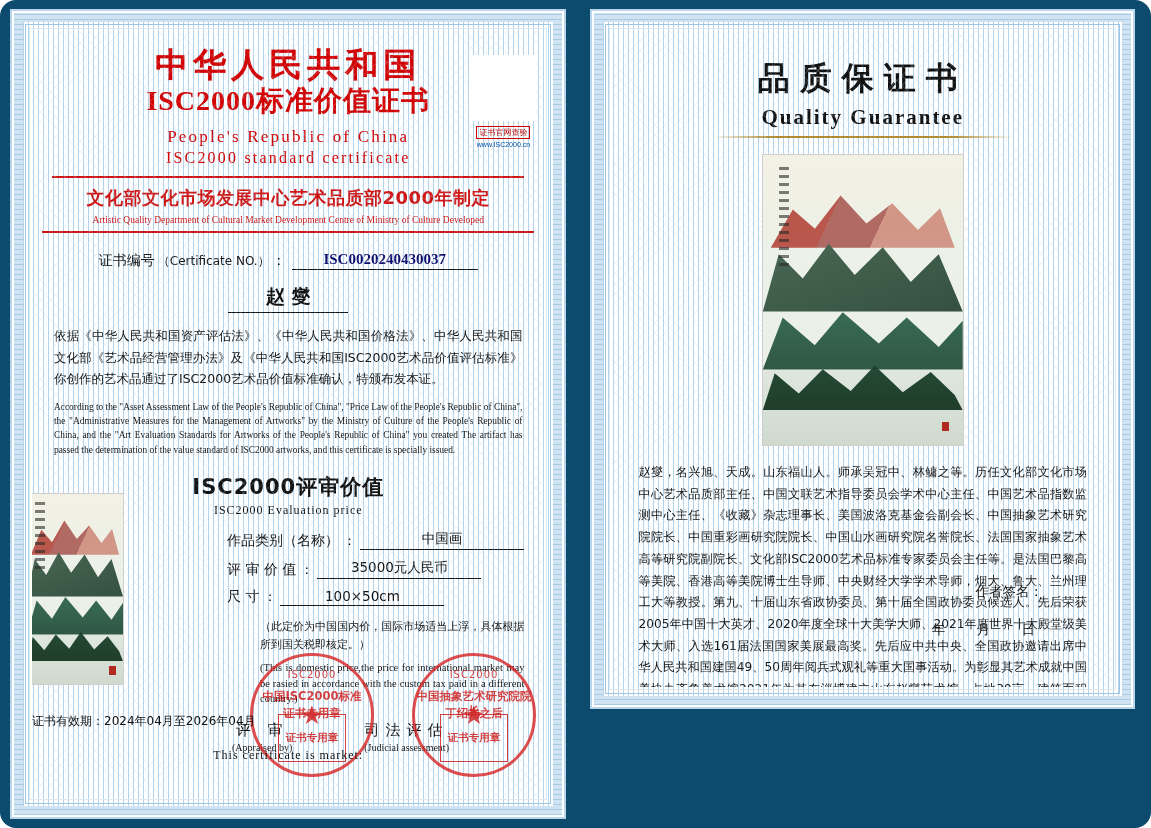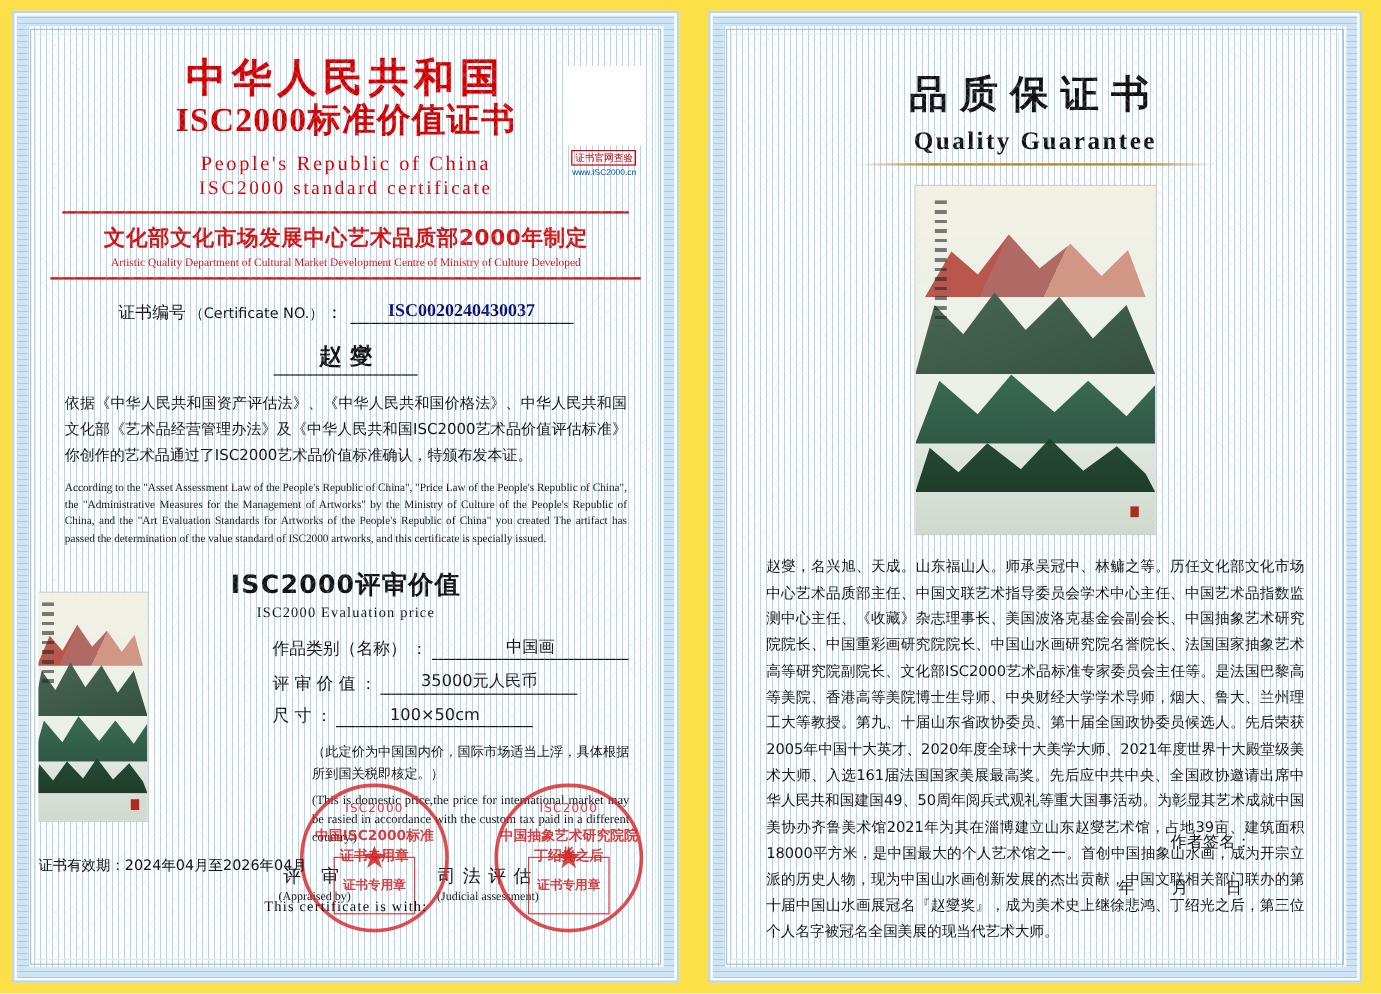--- a/index.html
+++ b/index.html
@@ -10,41 +10,42 @@
   body {
     width: 1151px;
     height: 828px;
     font-family: "Liberation Sans", sans-serif;
     overflow: hidden;
   }
   .page {
     position: relative;
     width: 1151px;
     height: 828px;
-    background: #fde047;
+    background: #0c4a6e;
     display: flex;
     gap: 14px;
     padding: 0;
     box-sizing: border-box;
+    border-radius: 16px;
   }
 
   
   .cert {
     position: relative;
     box-sizing: border-box;
     background: #ffffff;
   }
   .cert-left {
     width: 560px;
     height: 810px;
     margin: 9px 0 0 10px;
   }
   .cert-right {
     width: 548px;
-    height: 810px;
+    height: 700px;
     margin: 9px 16px 0 10px;
   }
 
   .border-outer {
     position: absolute;
     inset: 0;
     border: 2px solid #b9d6ea;
     box-sizing: border-box;
   }
   .border-guilloche {
@@ -644,21 +645,21 @@
         <div class="mount-red"></div>
         <div class="mount-dark"></div>
         <div class="mid"></div>
         <div class="water"></div>
         <div class="fore"></div>
         <div class="calligraphy"></div>
         <div class="seal-dot"></div>
       </div>
 
       <div class="valid-line">证书有效期：2024年04月至2026年04月</div>
-      <div class="valid-line-en">This certificate is with:</div>
+      <div class="valid-line-en">This certificate is market:</div>
     </div>
   </div>
 
   <div class="cert cert-right">
     <div class="border-outer"></div>
     <div class="border-guilloche"></div>
     <div class="border-inner"></div>
     <div class="border-inner2"></div>
 
     <div class="cert-body">

